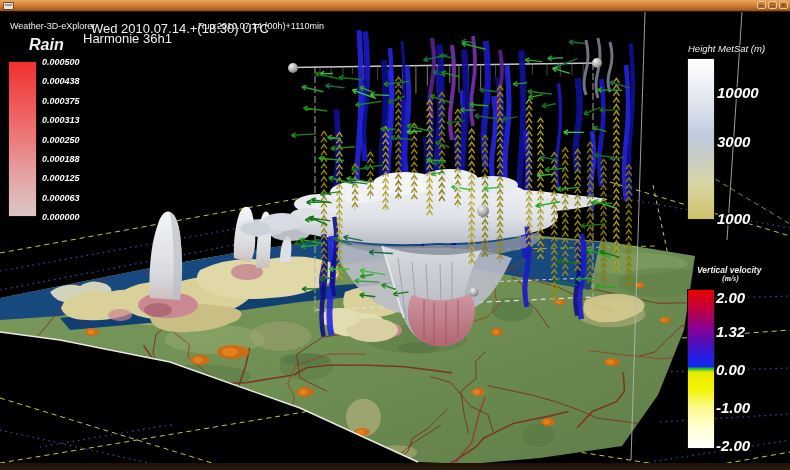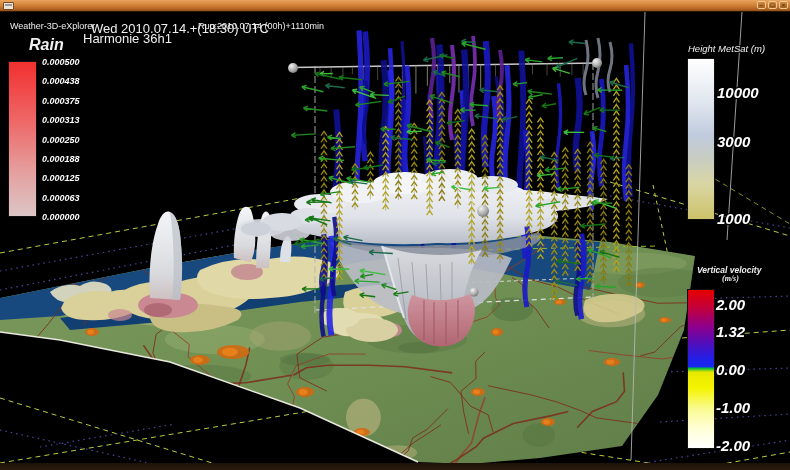--- a/index.html
+++ b/index.html
@@ -949,20 +949,20 @@
   <div id="height-ticks">
       <div class="tick" style="top: 8px; margin-top: 20px;">10000</div>
       <div class="tick" style="top: 77px;">3000</div>
       <div class="tick" style="top: 154px;">1000</div>
     </div>
 
   <div class="olay outl" id="vel-title">Vertical velocity</div>
   <div class="olay outl" id="vel-unit">(m/s)</div>
   <div class="cbar" id="vel-bar"></div>
   <div id="vel-ticks">
-      <div class="tick" style="top: 11px;">2.00</div>
+      <div class="tick" style="top: 4px;">2.00</div>
       <div class="tick" style="top: 38px;">1.32</div>
       <div class="tick" style="top: 76px;">0.00</div>
       <div class="tick" style="top: 114px;">-1.00</div>
       <div class="tick" style="top: 152px;">-2.00</div>
     </div>
 
 </div>
 
 </body></html>

